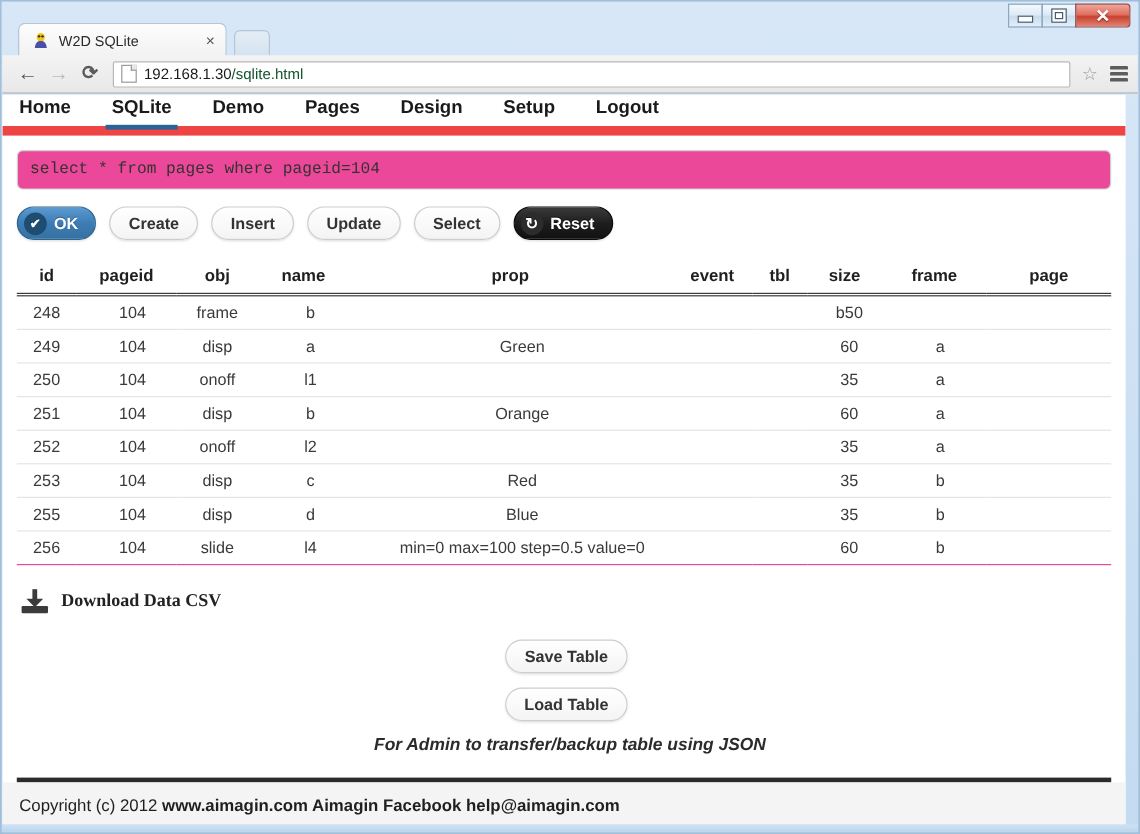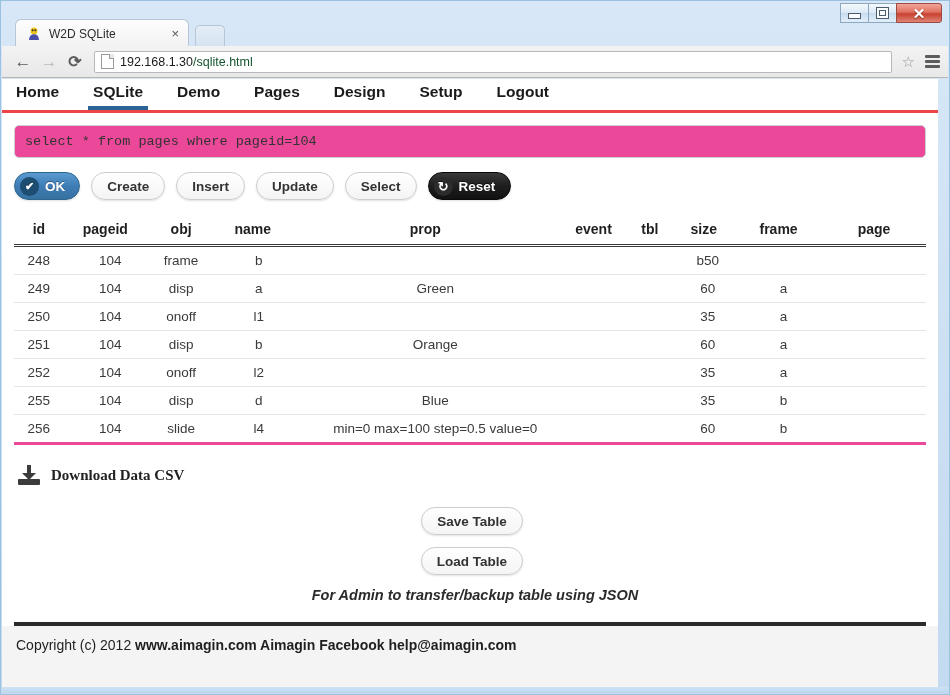--- a/index.html
+++ b/index.html
@@ -194,24 +194,24 @@
     left: 1px; top: 78px;
     width: 936px; height: 608px;
     background: #ffffff;
     overflow: hidden;
   }
 
   
   .sitenav {
     height: 34px;
     display: flex;
-    align-items: center;
+    align-items: flex-end;
     padding: 0 14px;
     box-sizing: border-box;
-    border-bottom: 3px solid #ef4444;
+    border-bottom: 8px solid #ef4444;
     position: relative;
   }
   .sitenav a {
     font-size: 15.5px;
     font-weight: bold;
     color: #1a1a1a;
     text-decoration: none;
     padding: 0 0 6px 0;
     margin-right: 34px;
     position: relative;
@@ -313,21 +313,21 @@
     border-bottom: 3px double #3a3a3a;
     text-align: center;
     white-space: nowrap;
   }
   table.data td {
     padding: 6px 4px;
     border-bottom: 1px solid #e4e4e4;
     text-align: center;
     white-space: nowrap;
   }
-  table.data tr:last-child td { border-bottom: 3px solid #ec4899; }
+  table.data tr:last-child td { border-bottom: 1px solid #ec4899; }
 
   
   .c-id     { width: 46px;  text-align: center; }
   .c-pageid { width: 72px;  text-align: left; padding-left: 14px !important; }
   .c-obj    { width: 66px;  text-align: center; }
   .c-name   { width: 62px;  text-align: left; padding-left: 16px !important; }
   .c-prop   { width: 250px; text-align: left;  padding-left: 24px !important; }
   .c-event  { width: 64px;  text-align: center; }
   .c-tbl    { width: 42px;  text-align: center; }
   .c-size   { width: 52px;  text-align: left; padding-left: 12px !important; }
@@ -580,20 +580,32 @@
             <td class="c-obj">onoff</td>
             <td class="c-name">l2</td>
             <td class="c-prop"></td>
             <td class="c-event"></td>
             <td class="c-tbl"></td>
             <td class="c-size">35</td>
             <td class="c-frame">a</td>
             <td class="c-page"></td>
           </tr>
           <tr>
+            <td class="c-id">253</td>
+            <td class="c-pageid">104</td>
+            <td class="c-obj">disp</td>
+            <td class="c-name">c</td>
+            <td class="c-prop">Red</td>
+            <td class="c-event"></td>
+            <td class="c-tbl"></td>
+            <td class="c-size">35</td>
+            <td class="c-frame">b</td>
+            <td class="c-page"></td>
+          </tr>
+          <tr>
             <td class="c-id">255</td>
             <td class="c-pageid">104</td>
             <td class="c-obj">disp</td>
             <td class="c-name">d</td>
             <td class="c-prop">Blue</td>
             <td class="c-event"></td>
             <td class="c-tbl"></td>
             <td class="c-size">35</td>
             <td class="c-frame">b</td>
             <td class="c-page"></td>

